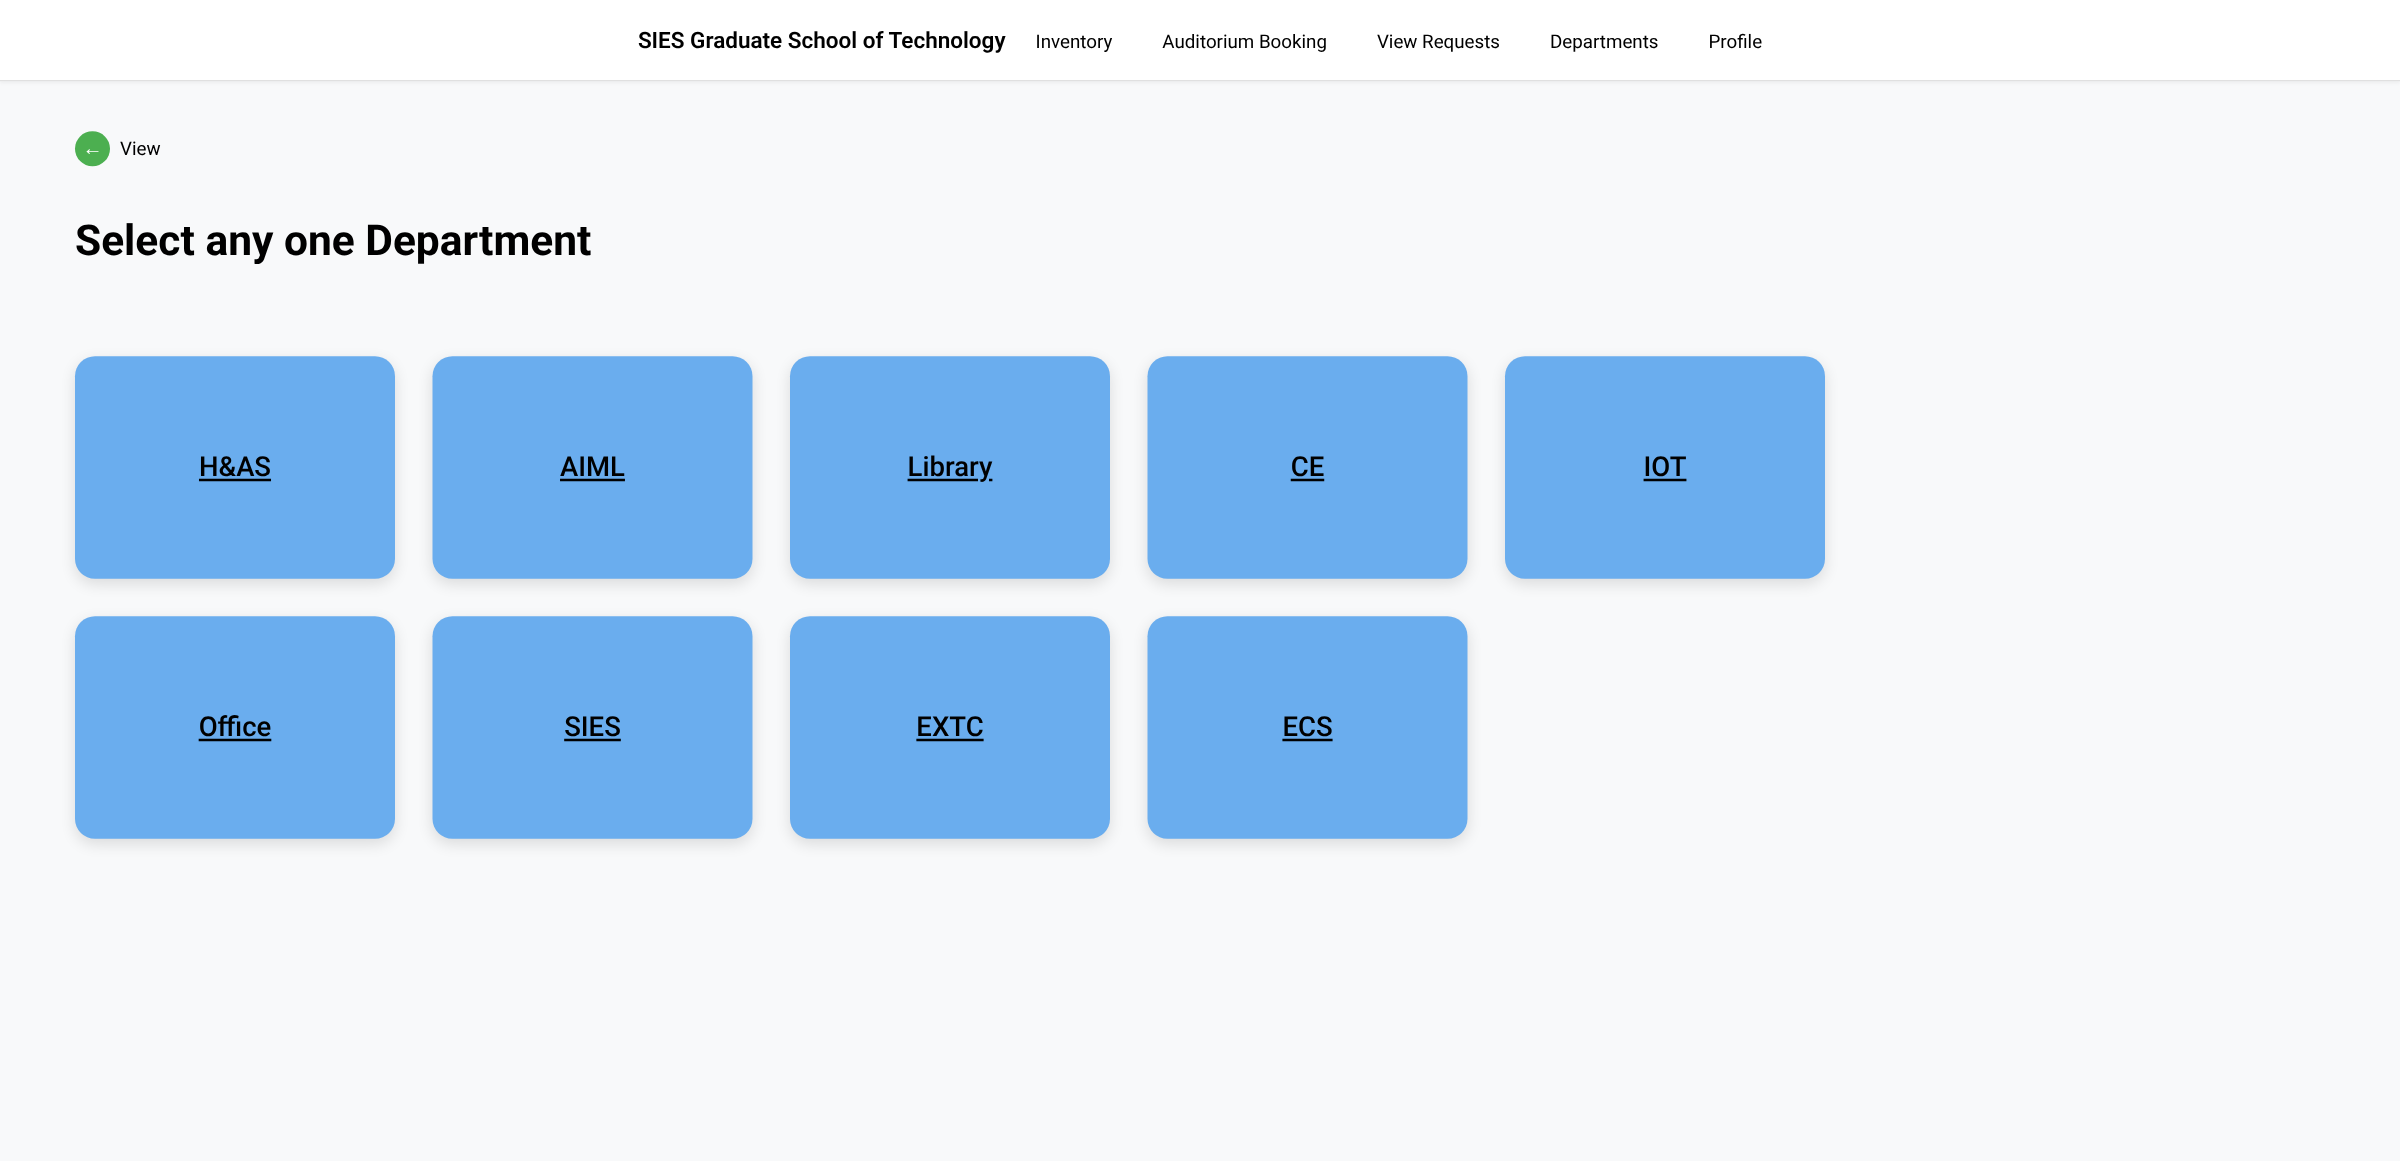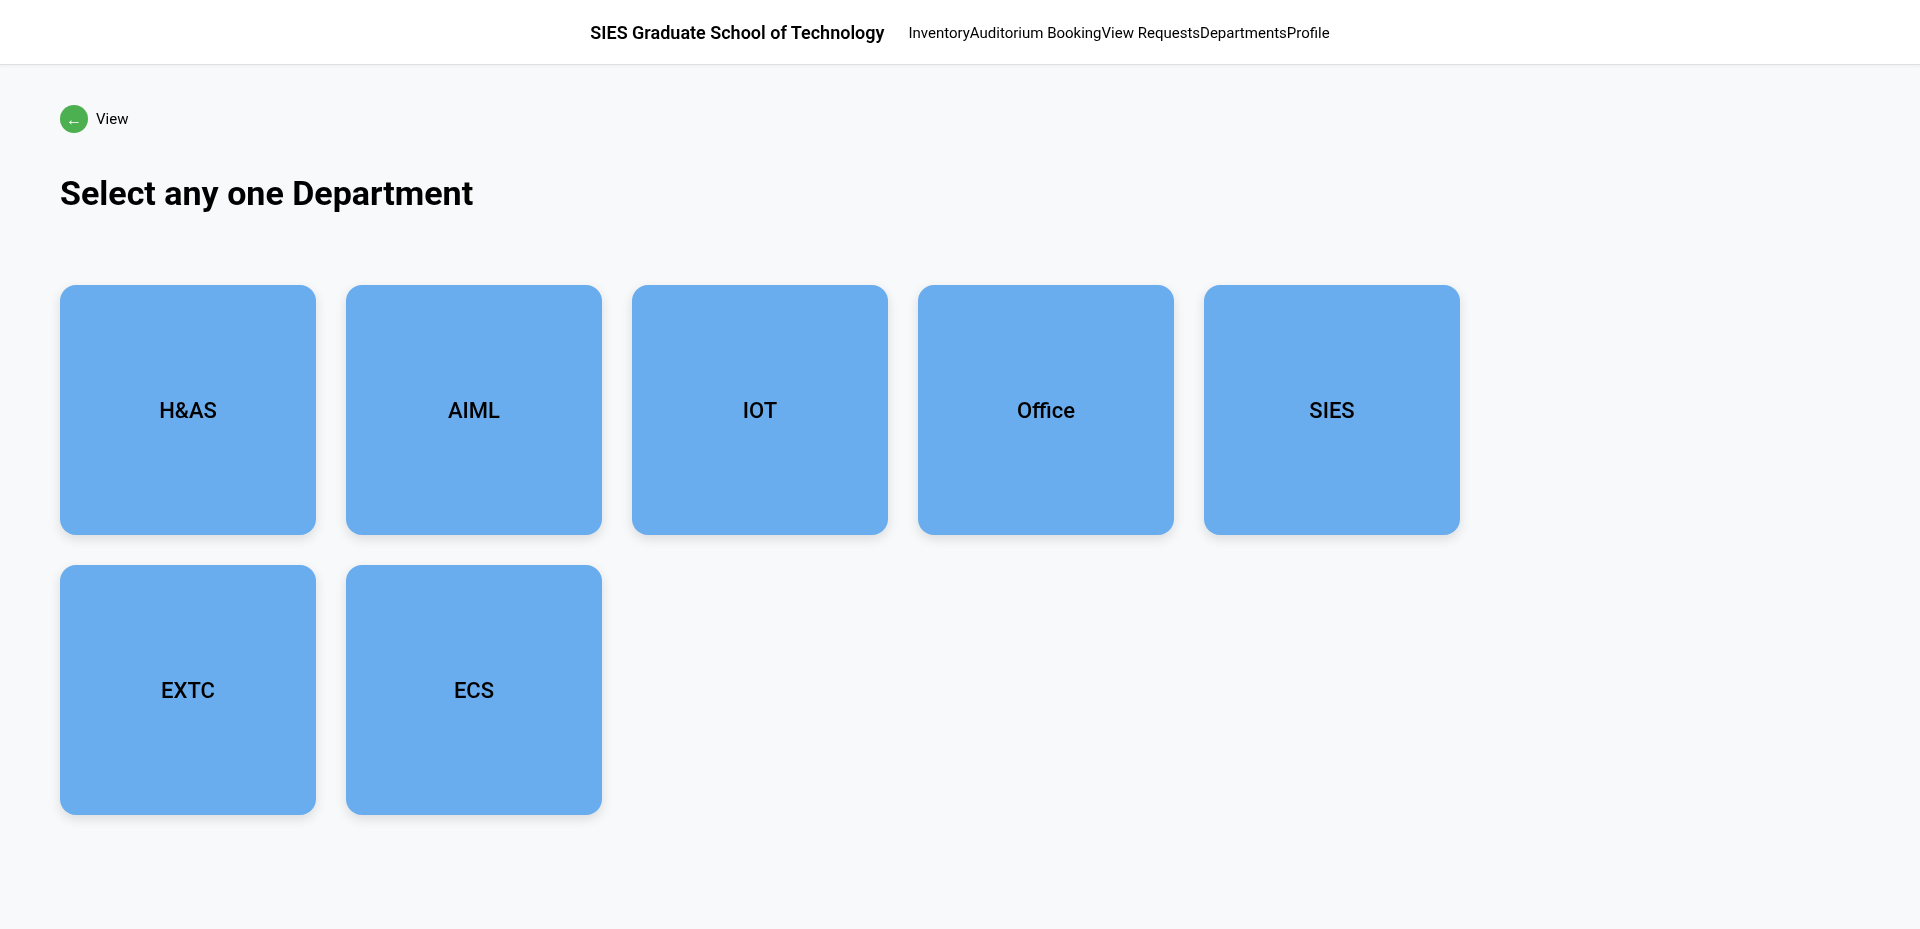--- a/index.html
+++ b/index.html
@@ -28,20 +28,21 @@
     }
 
     .navbar-brand {
       font-size: 18px;
       font-weight: 600;
       color: #000;
     }
 
     .navbar-links {
       display: flex;
+      gap: 40px;
       list-style: none;
       margin-left: 24px;
     }
 
     .navbar-links a {
       text-decoration: none;
       color: #000;
       font-size: 15px;
       cursor: pointer;
     }
@@ -87,27 +88,28 @@
     .dept-grid {
       display: grid;
       grid-template-columns: repeat(5, 1fr);
       gap: 30px;
       max-width: 1400px;
     }
 
     .dept-card {
       background-color: #6aadee;
       border-radius: 16px;
-      height: 250px;
+      height: 178px;
       display: flex;
       align-items: center;
       justify-content: center;
       cursor: pointer;
       box-shadow: 0 4px 12px rgba(0,0,0,0.12);
       transition: transform 0.1s, box-shadow 0.1s;
+      text-decoration: underline;
     }
 
     .dept-card-label {
       font-size: 22px;
       font-weight: 500;
       color: #000;
       text-align: center;
     }
   </style>
 </head>
@@ -134,20 +136,26 @@
   <h1 class="page-title">Select any one Department</h1>
 
   <div class="dept-grid">
   <div class="dept-card">
         <span class="dept-card-label">H&amp;AS</span>
       </div>
       <div class="dept-card">
         <span class="dept-card-label">AIML</span>
       </div>
       <div class="dept-card">
+        <span class="dept-card-label">Library</span>
+      </div>
+      <div class="dept-card">
+        <span class="dept-card-label">CE</span>
+      </div>
+      <div class="dept-card">
         <span class="dept-card-label">IOT</span>
       </div>
       <div class="dept-card">
         <span class="dept-card-label">Office</span>
       </div>
       <div class="dept-card">
         <span class="dept-card-label">SIES</span>
       </div>
       <div class="dept-card">
         <span class="dept-card-label">EXTC</span>

